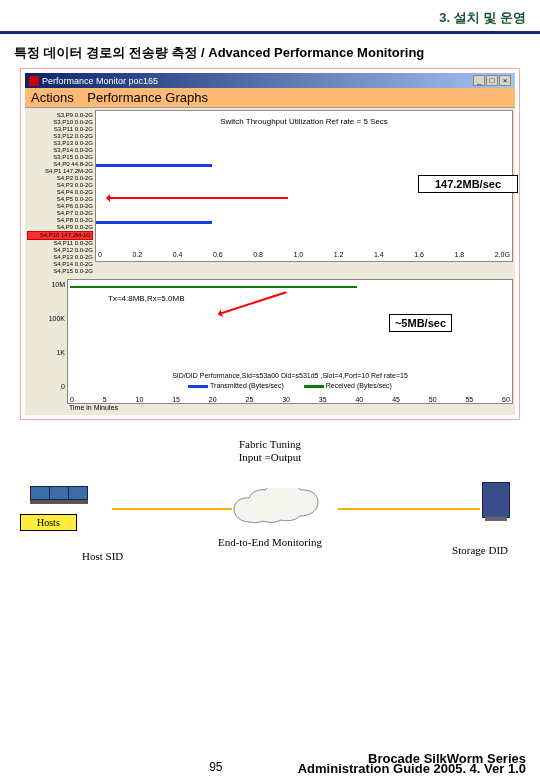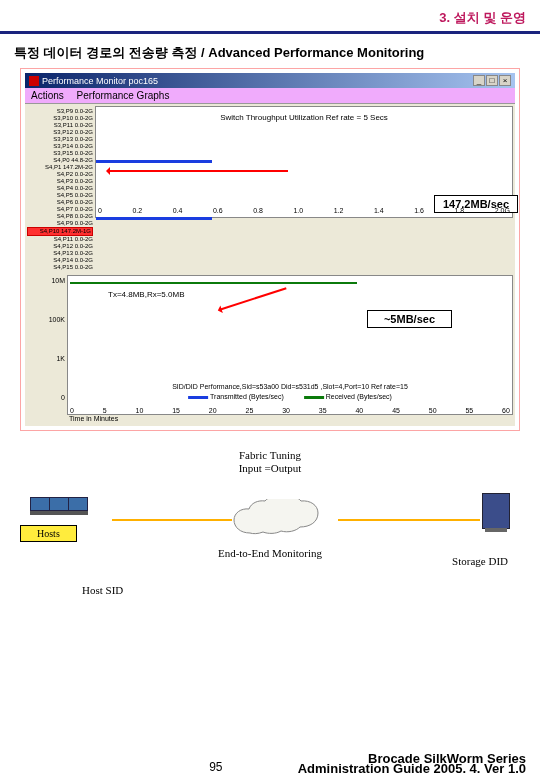--- a/index.html
+++ b/index.html
@@ -12,21 +12,21 @@
     overflow: hidden;
   }
   .header {
     border-bottom: 3px solid #1a237e;
     padding: 8px 14px 4px 0;
     text-align: right;
   }
   .header-title {
     font-size: 13px;
     font-weight: bold;
-    color: #be185d;
+    color: #14532d;
   }
   .section-title {
     font-size: 13px;
     font-weight: bold;
     padding: 10px 14px 6px 14px;
     color: #000;
   }
   .screenshot-container {
     margin: 0 20px;
     border: 1px solid #fca5a5;
@@ -44,77 +44,76 @@
     color: #fff;
     padding: 2px 4px;
     display: flex;
     align-items: center;
     justify-content: space-between;
   }
   .win-titlebar .t-left { display:flex;align-items:center;gap:3px; }
   .win-titlebar .ticon { width:10px;height:10px;background:#c00; }
   .win-ctrls { display:flex; gap:1px; }
   .win-ctrls div { width:12px;height:11px;background:#d8d4c8;border:1px solid #888;font-size:8px;line-height:9px;text-align:center;color:#000;}
-  .win-menu { padding:2px 6px; font-size:10px; color:#000; background:#f0abfc; border-bottom:1px solid #999;}
+  .win-menu { padding:2px 6px; font-size:13px; color:#000; background:#fdba74; border-bottom:1px solid #999;}
   .win-menu span{ margin-right:10px;}
   .charts {
     background:#ece9d8;
     padding:2px;
   }
   .chart-wrap { display:flex; margin-bottom:2px; }
   .ylabels {
     width:68px;
     display:flex;
     flex-direction:column;
     justify-content:space-between;
     font-size:6px;
     line-height:7px;
     color:#000;
     padding:2px 2px 2px 0;
     text-align:right;
   }
   .ylabels div{white-space:nowrap;}
   .chart1 {
     flex:1;
-    height:112px;
+    height:152px;
     background:#fff;
     border:1px solid #888;
     position:relative;
   }
   .chart1-title{position:absolute;top:6px;left:50%;transform:translateX(-50%);font-size:8px;color:#000;}
   .ylabels .hl{ background:#ff3030; border:1px solid #c00; padding:0 1px;}
   .blue-bar{position:absolute;left:0;height:3px;background:#1a3de0;}
   .xaxis1{position:absolute;bottom:0;left:0;right:0;height:10px;display:flex;justify-content:space-between;font-size:7px;padding:0 2px;color:#000;}
   .call1{
     position:absolute;
     right:-6px; top:64px;
     background:#fff;border:1px solid #000;
-    font-size:11px;font-weight:bold;padding:2px 8px;
+    font-size:11px;font-weight:bold;padding:2px 16px;
     font-family:Arial;
-    margin-top:24px;
   }
   .arrow1{
     position:absolute; top:58%; transform:translateY(-50%);
     left:12px; width:180px; height:2px; background:#f00;
   }
   .arrow1::before{content:"";position:absolute;left:-6px;top:-3px;border:4px solid transparent;border-right-color:#f00;}
   .chart2-wrap{display:flex;}
   .ylabels2{
     width:40px; display:flex; flex-direction:column; justify-content:space-between;
     font-size:7px; color:#000; text-align:right; padding:2px 2px 14px 0;
   }
   .chart2{
-    flex:1; height:140px; background:#fff; border:1px solid #888; position:relative;
+    flex:1; height:125px; background:#fff; border:1px solid #888; position:relative;
   }
   .chart2-line{position:absolute;top:6px;left:2px;right:35%;height:2px;background:#0b7a0b;}
   .txrx{position:absolute;top:14px;left:40px;font-size:8px;}
   .call2{
     position:absolute; right:60px; top:34px;
     background:#fff;border:1px solid #000;
-    font-size:11px;font-weight:bold;padding:2px 16px;
+    font-size:11px;font-weight:bold;padding:2px 5px;
   }
   .arrow2{
     position:absolute; top:22px; left:150px; width:70px; height:2px; background:#f00;
     transform:rotate(-18deg);
   }
   .arrow2::before{content:"";position:absolute;left:-6px;top:-3px;border:4px solid transparent;border-right-color:#f00;}
   .chart2-caption{position:absolute;bottom:24px;left:50%;transform:translateX(-50%);font-size:7px;color:#000;text-align:center;width:90%;}
   .legend2{position:absolute;bottom:14px;left:50%;transform:translateX(-50%);font-size:7px;display:flex;gap:20px;}
   .lswatch{display:inline-block;width:20px;height:3px;vertical-align:middle;margin-right:2px;}
   .xaxis2{position:absolute;bottom:0;left:0;right:0;display:flex;justify-content:space-between;font-size:7px;padding:0 2px;}
@@ -139,21 +138,21 @@
   .cloud svg{width:100%;height:100%;}
   .storage{
     position:absolute; right:10px; top:44px; width:28px;height:36px;
     background:#3b4d8a;border:1px solid #223;
   }
   .storage::after{content:"";position:absolute;bottom:-4px;left:2px;right:2px;height:4px;background:#666;}
   .conn{position:absolute;top:70px;height:2px;background:#ffb000;}
   .conn1{left:92px;width:120px;}
   .conn2{left:318px;width:142px;}
   .e2e-lbl{position:absolute;top:98px;left:50%;transform:translateX(-50%);}
-  .host-sid{position:absolute;top:135px;left:62px;}
+  .host-sid{position:absolute;top:112px;left:62px;}
   .storage-did{position:absolute;top:106px;right:12px;}
 
   
   .footer{
     position:absolute;bottom:6px;left:0;right:0;
     display:flex;align-items:flex-end;justify-content:space-between;
     padding:0 14px;
   }
   .page-num{
     flex:1;text-align:center;font-size:12px;

